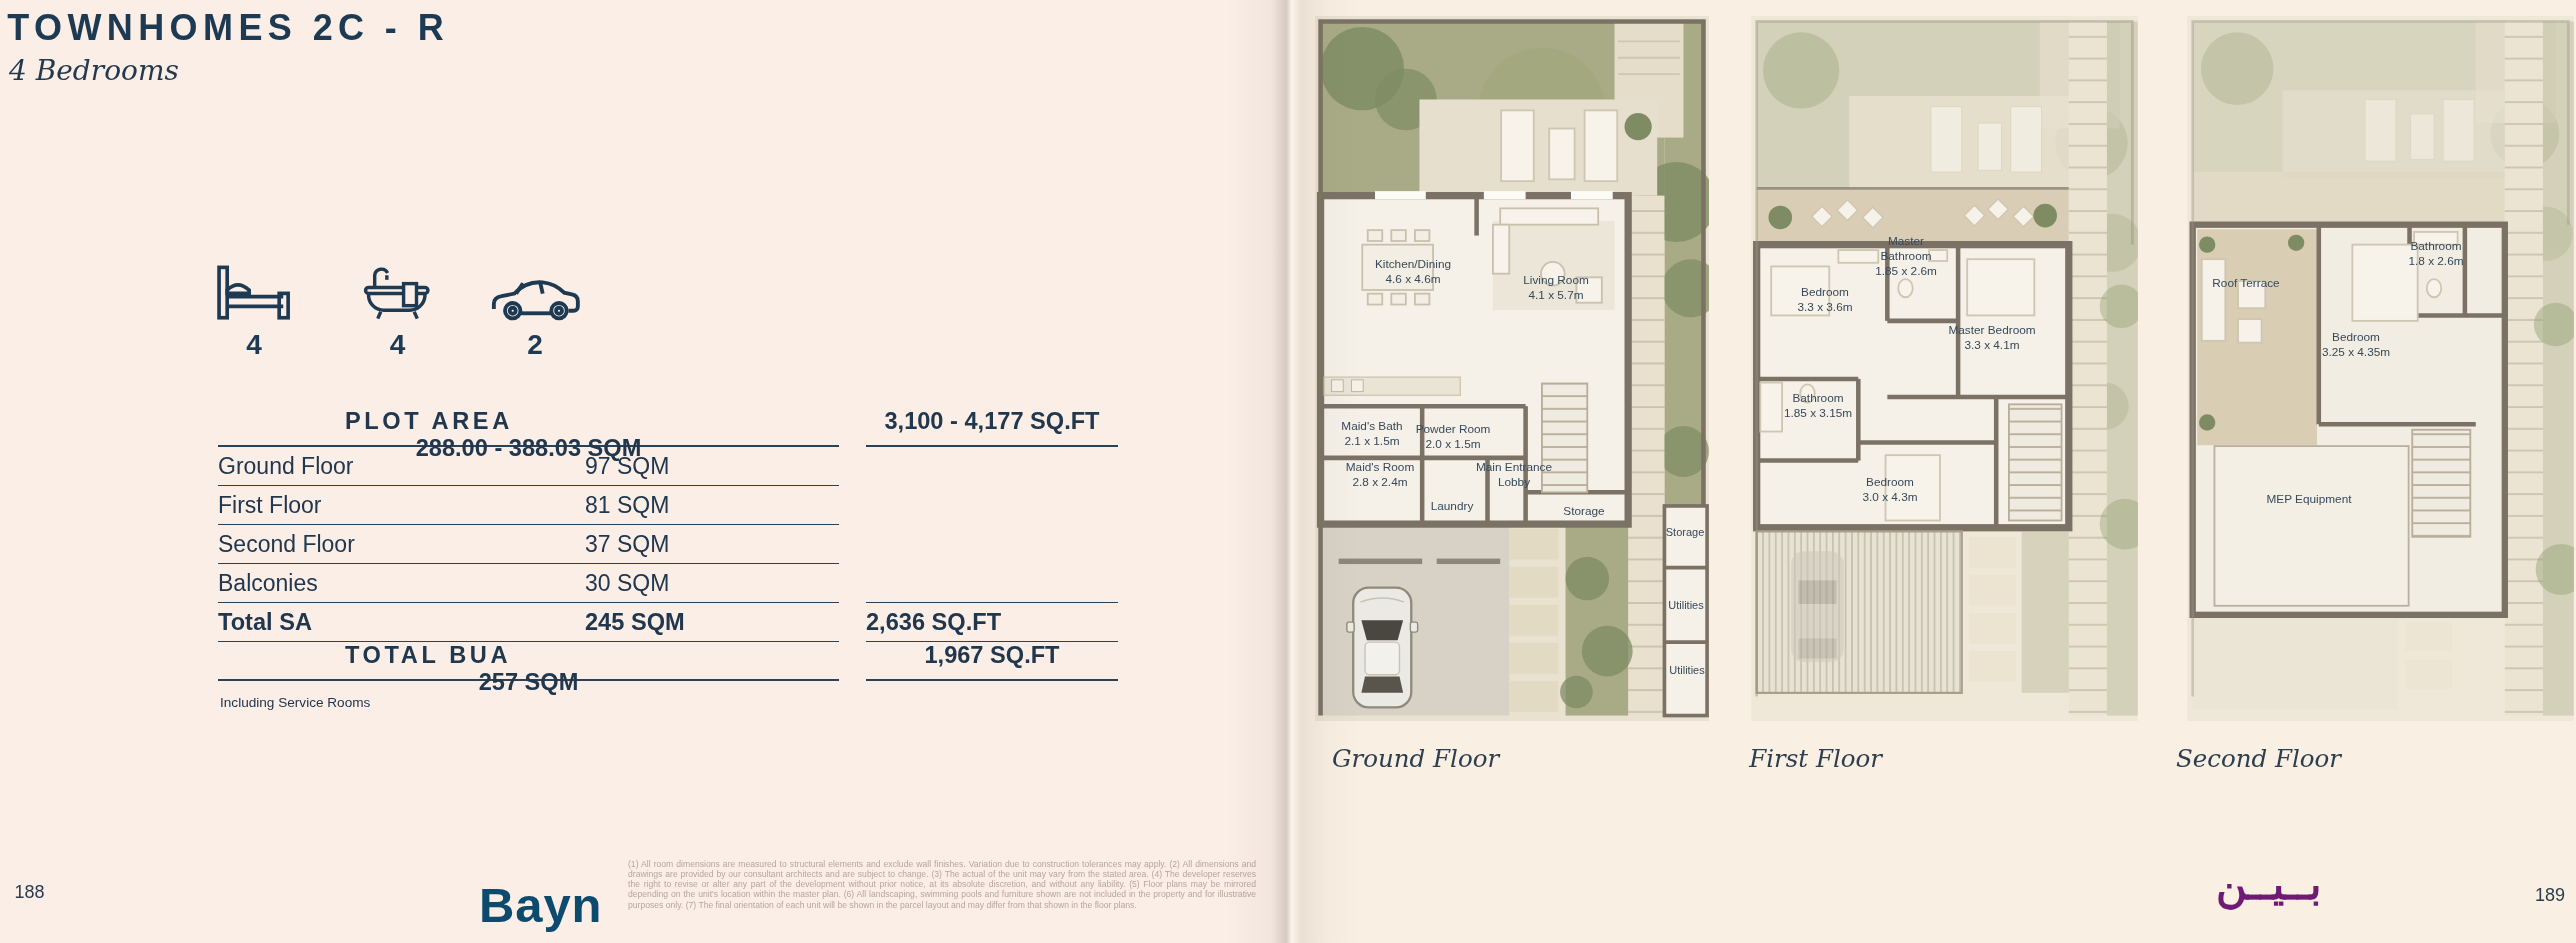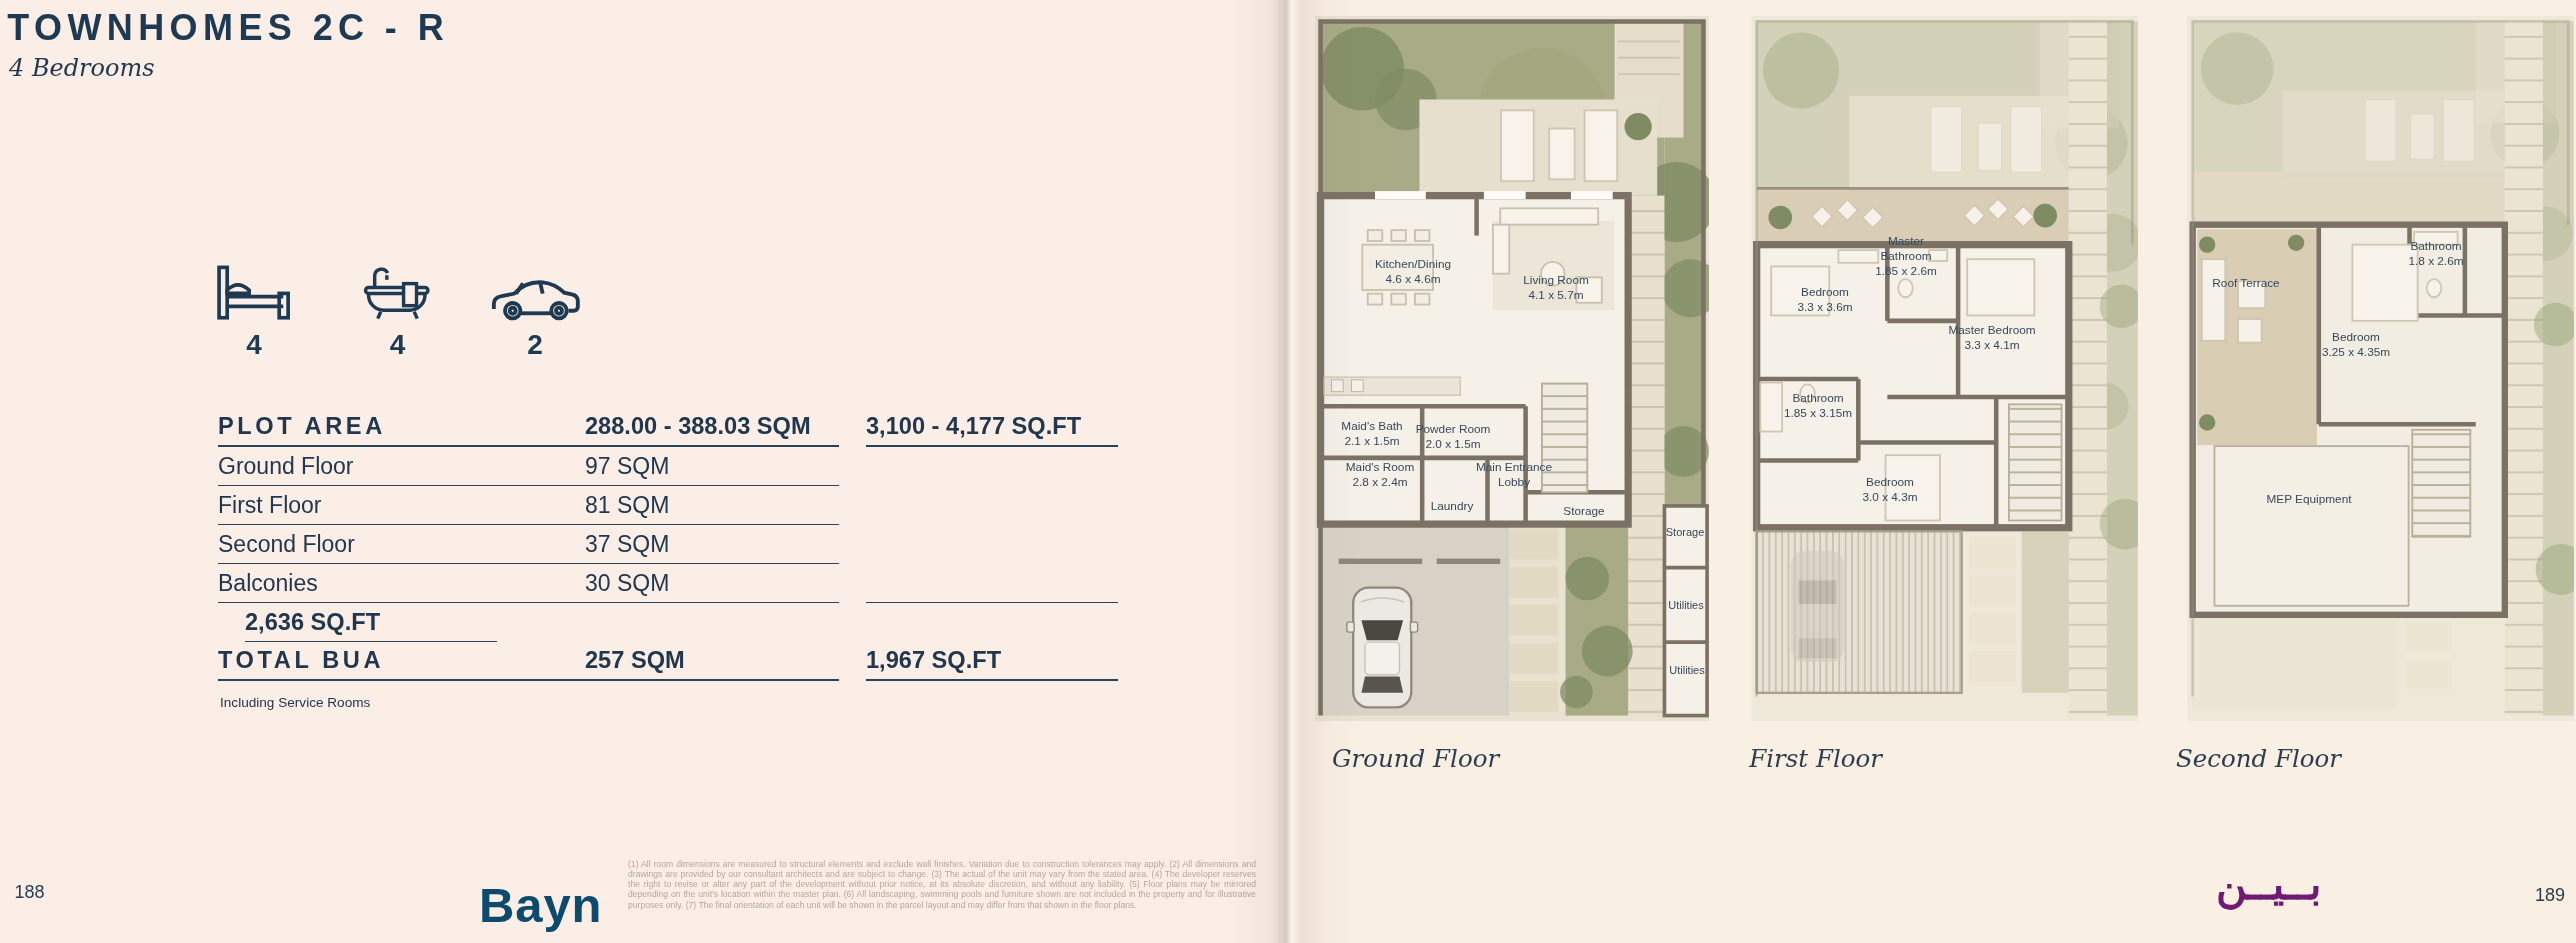--- a/index.html
+++ b/index.html
@@ -7,34 +7,34 @@
          font-family:"Liberation Sans",sans-serif;color:#1d3a52;}
   .page-left{position:absolute;left:0;top:0;width:1509px;height:944px;background:#fbeee7;}
   .page-right{position:absolute;left:1288px;top:0;width:1288px;height:944px;background:#f9efe2;}
   .gutter{position:absolute;left:1225px;top:0;width:136px;height:944px;pointer-events:none;
     background:linear-gradient(90deg,rgba(110,90,76,0) 0%,rgba(110,90,76,0.06) 34%,
       rgba(86,70,58,0.22) 45%,rgba(255,255,255,0.30) 49%,rgba(110,90,76,0.10) 56%,
       rgba(110,90,76,0.03) 75%,rgba(110,90,76,0) 100%);}
   
   .title{position:absolute;left:7.3px;top:7.3px;font-size:36px;font-weight:700;letter-spacing:5.4px;color:#1d3a52;}
   .subtitle{position:absolute;left:9px;top:54px;font-family:"DejaVu Serif",serif;font-style:italic;
-            font-size:24px;color:#24394d;}
+            font-size:28px;color:#24394d;}
   .stat-icon{position:absolute;}
   .stat-icon svg{display:block;}
   .stat-num{position:absolute;font-size:28px;font-weight:700;color:#1d3a52;text-align:center;}
   .area-table{position:absolute;left:218px;top:408px;width:900px;}
   .t-row{display:flex;height:39px;}
   .cleft{display:flex;align-items:center;width:621px;}
   .cright{display:flex;align-items:center;width:252px;margin-left:27px;}
   .lab{width:367px;font-size:23px;color:#21374d;}
   .val{font-size:23px;color:#21374d;}
   .b .lab,.b .val{font-weight:700;font-size:23.6px;}
   .caps .lab{text-transform:uppercase;letter-spacing:3.6px;}
   .bb2{border-bottom:1.8px solid #2a4258;}
-  .bb3{border-bottom:2.7px solid #2a4258;}
+  .bb3{border-bottom:2.7px solid #2a4258;flex-direction:column;}
   .note{position:absolute;left:220px;top:695px;font-size:13.6px;color:#21374d;}
   .legal{position:absolute;left:628px;top:859px;width:628px;font-size:8.6px;line-height:1.18;
          color:#b8a59b;text-align:justify;}
   .pagenum{position:absolute;font-size:18px;color:#2a3c4e;}
   .brand{position:absolute;left:479px;top:877px;font-size:49px;font-weight:600;letter-spacing:0.9px;color:#0c4a6e;}
   .brand-ar{position:absolute;left:928px;top:860px;font-size:42px;font-weight:600;color:#701a75;}
   
   .plan{position:absolute;top:16.3px;height:705px;}
   .plan svg.plan-svg{position:absolute;left:0;top:0;}
   .room-label{position:absolute;transform:translate(-50%,-50%);text-align:center;
@@ -131,20 +131,24 @@
       <div class="t-row">
         <div class="cleft bb2">
             <span class="lab">Balconies</span>
             <span class="val">30 SQM</span>
           </div>
         <div class="cright bb2">
             <span class="val"></span>
           </div>
       </div>
       <div class="t-row b">
+        <div class="cleft bb2">
+            <span class="lab">Total  SA</span>
+            <span class="val">245 SQM</span>
+          </div>
         <div class="cright bb2">
             <span class="val">2,636 SQ.FT</span>
           </div>
       </div>
       <div class="t-row b caps">
         <div class="cleft bb3">
             <span class="lab">TOTAL BUA</span>
             <span class="val">257 SQM</span>
           </div>
         <div class="cright bb3">

